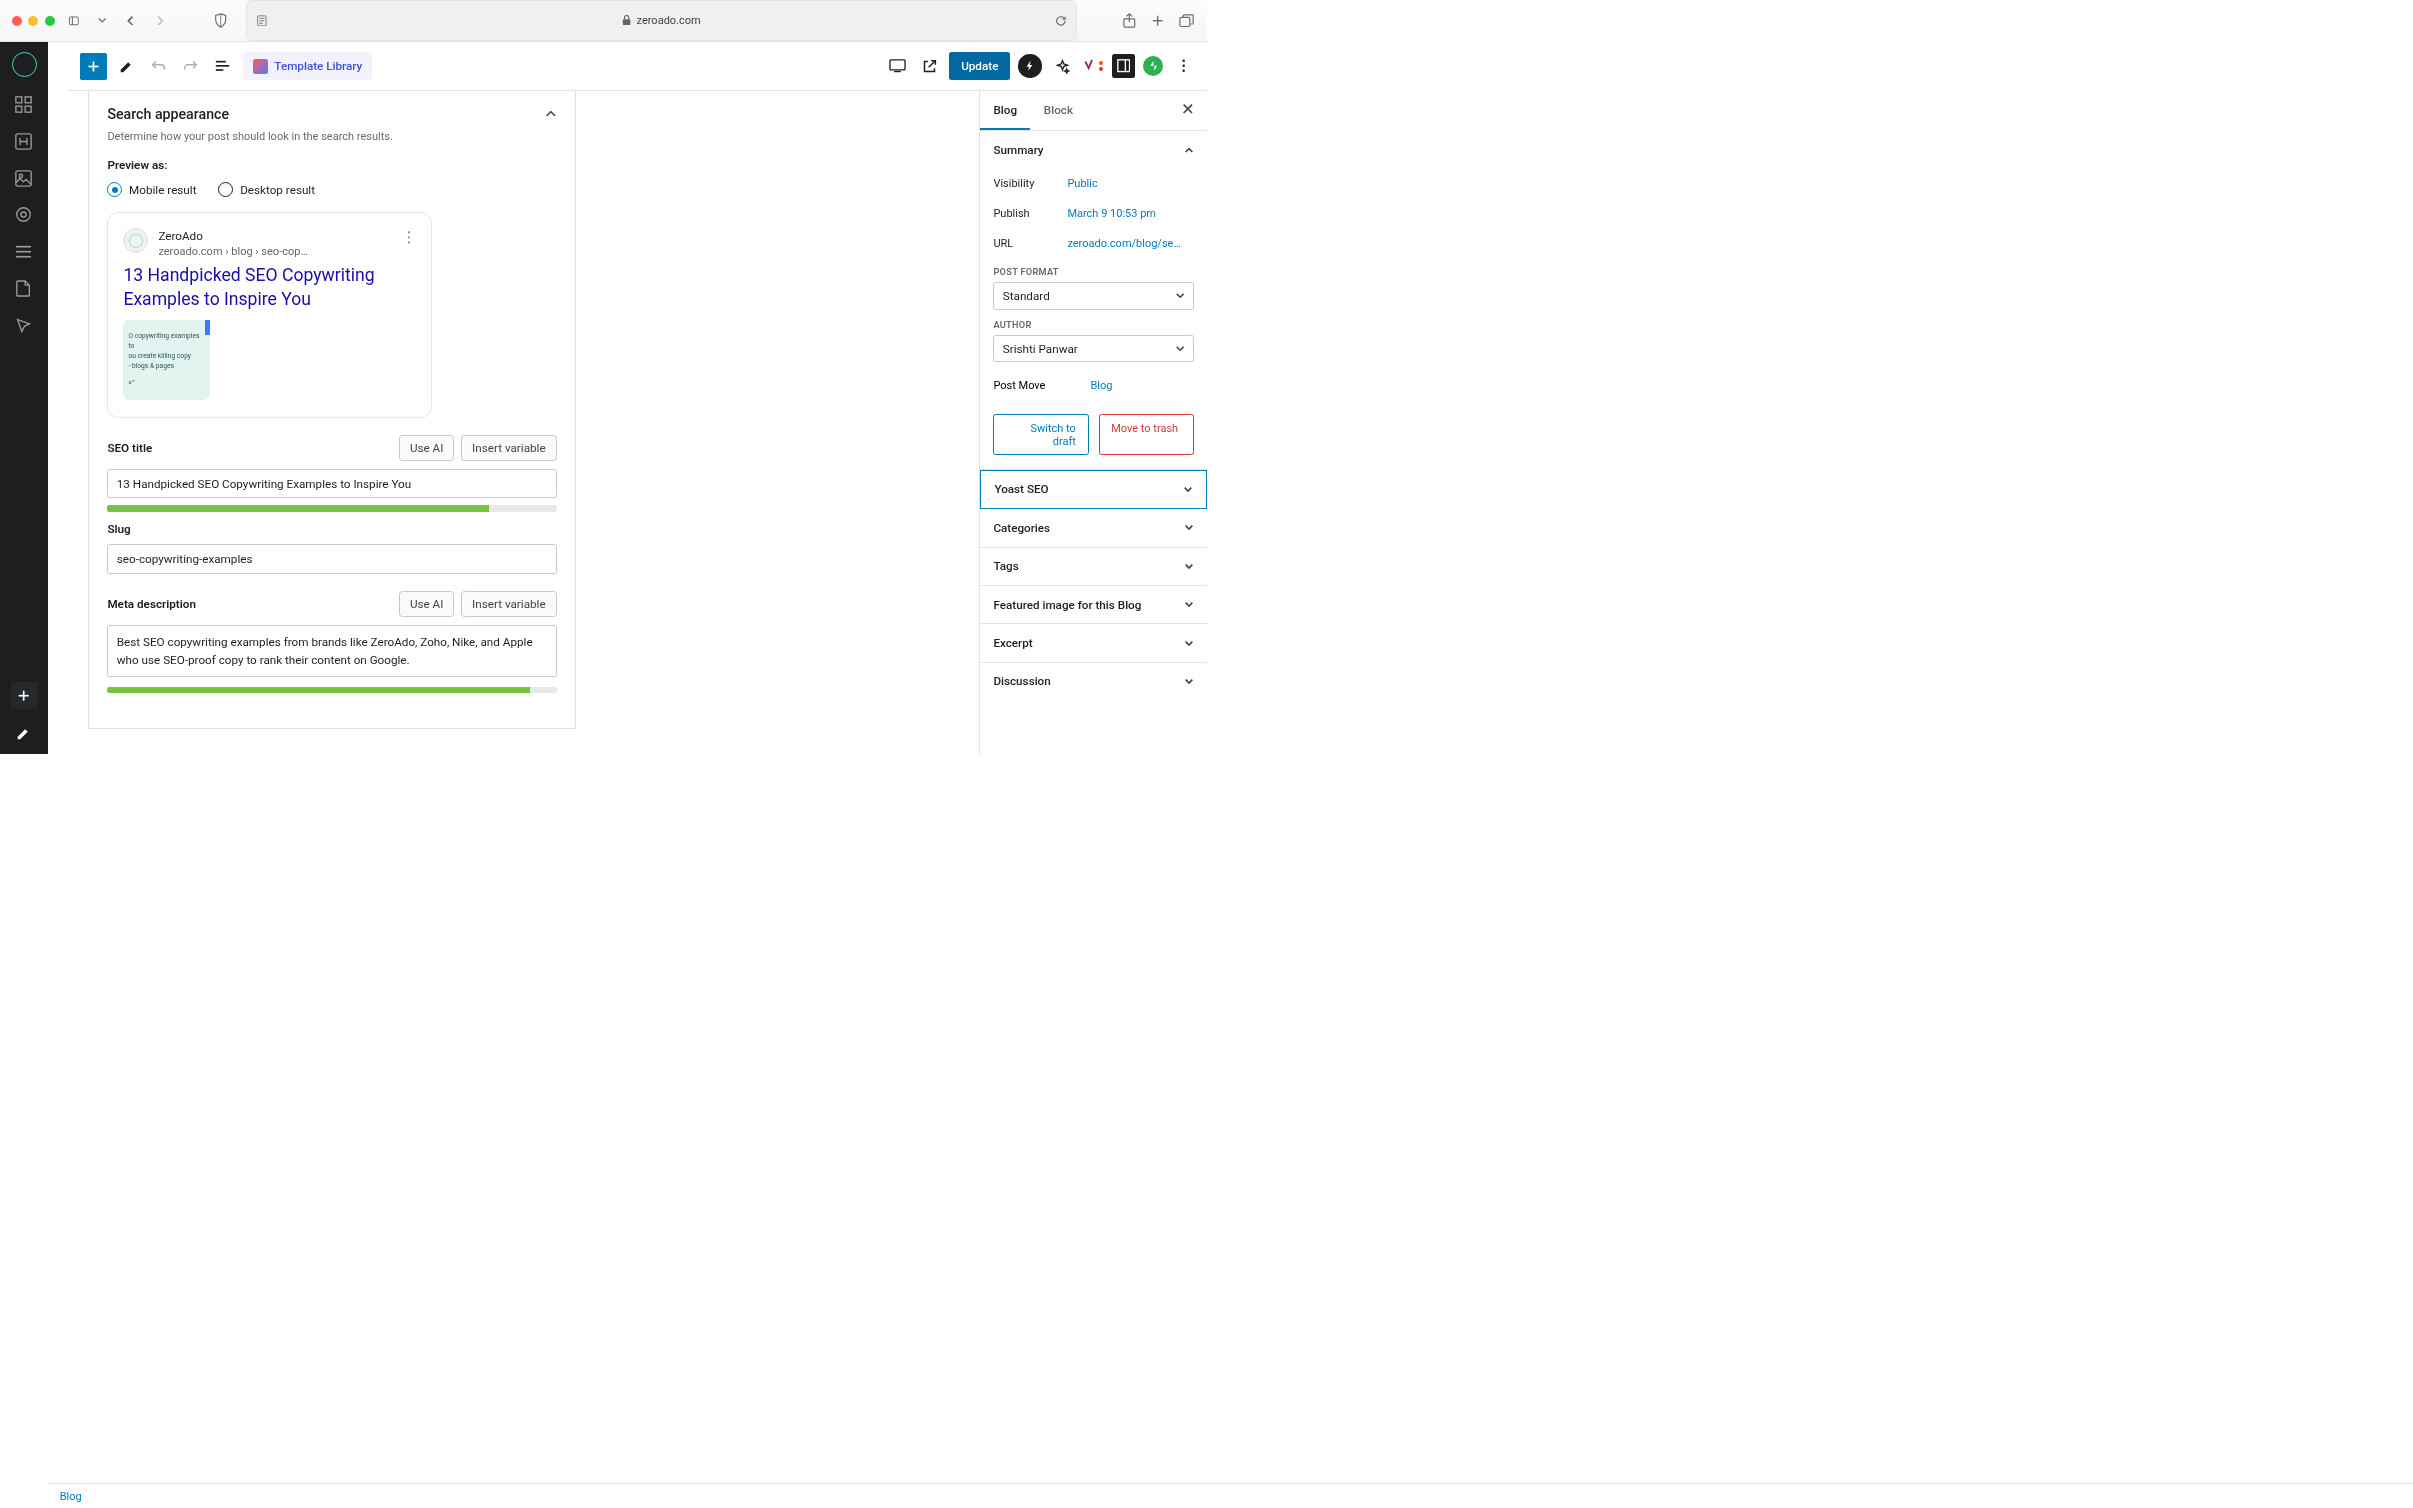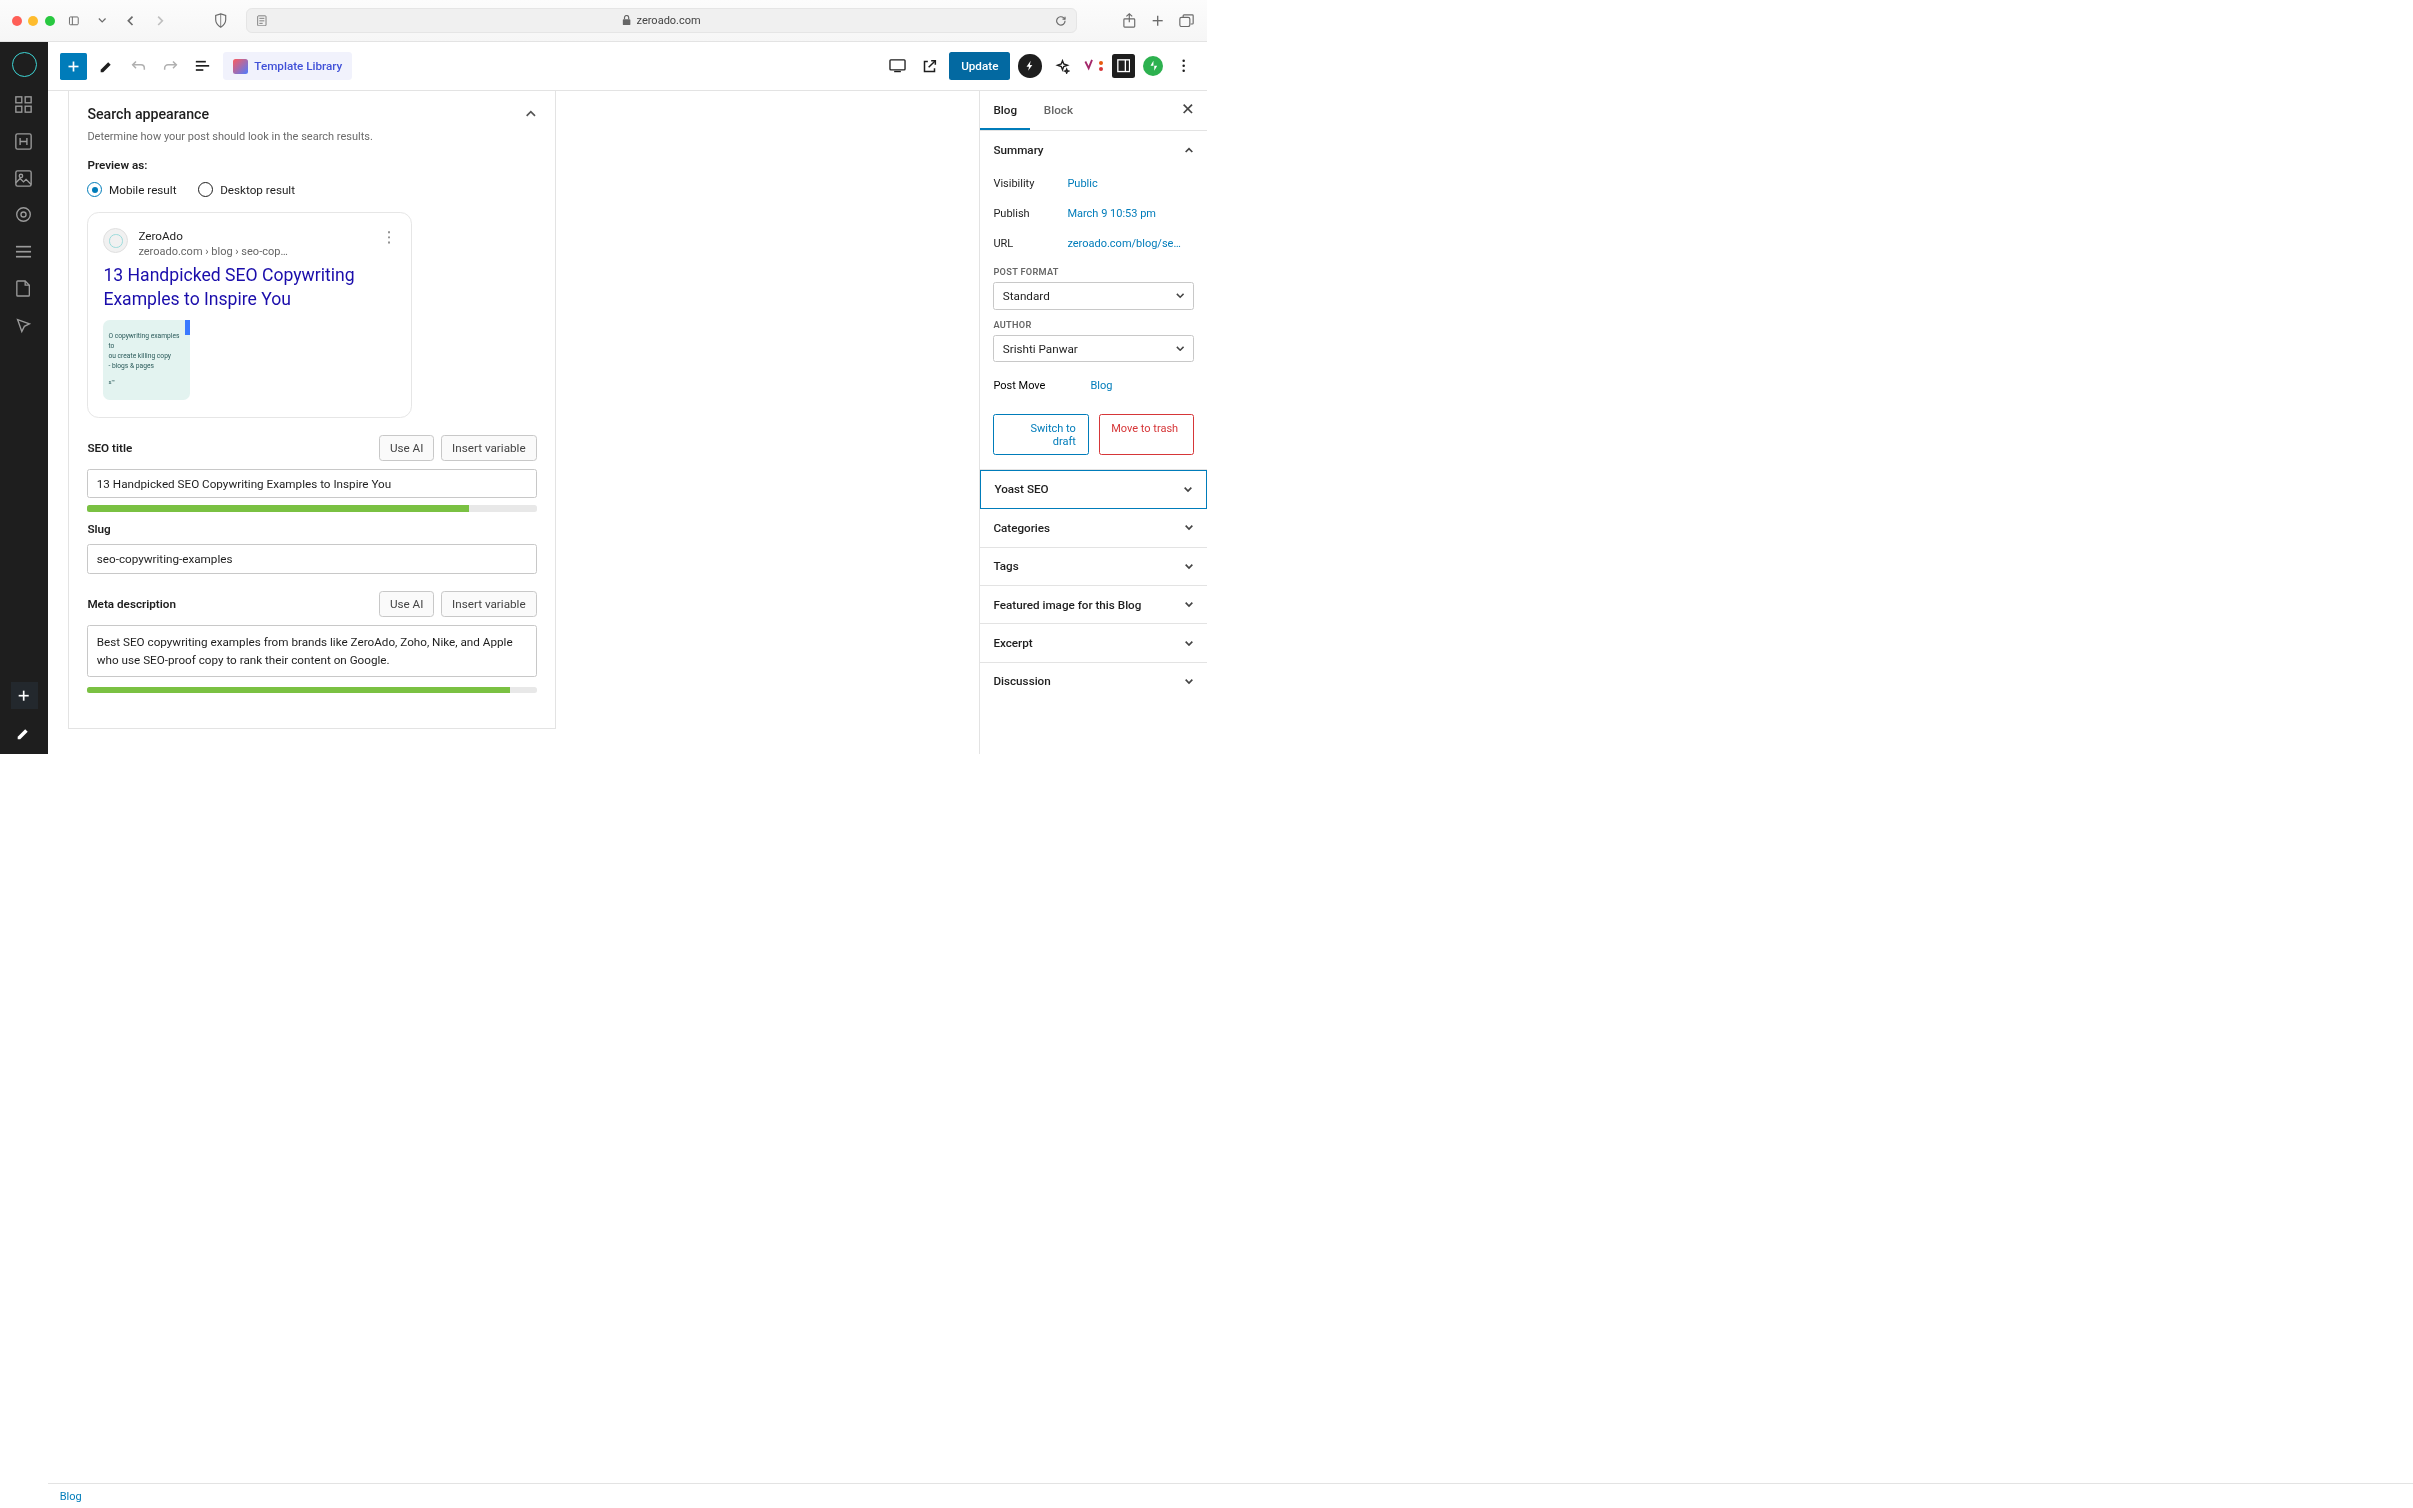--- a/index.html
+++ b/index.html
@@ -8,25 +8,25 @@
 
 .browser-chrome { height: 42px; background: linear-gradient(#fcfcfc,#f6f6f6); border-bottom: 0.8px solid #e3e3e3; display: flex; align-items: center; padding: 0 11.7px; gap: 10px; }
 .traffic-lights { display: flex; gap: 6.7px; }
 .traffic-light { width: 10px; height: 10px; border-radius: 50%; }
 .tl-red { background: #ff5f57; }
 .tl-yellow { background: #febc2e; }
 .tl-green { background: #28c840; }
 .chrome-icon { color: #6b6b6b; width: 17px; height: 17px; display: flex; align-items: center; justify-content: center; }
 .chrome-group { display:flex; gap:11.7px; align-items:center; }
 .addr-bar { flex: 1; margin: 0 34px; display:flex; align-items:center; gap:17px; }
-.addr-center { flex:1; height:25px; background:#f0f0f0; border-radius:5.9px; border:0.8px solid #e5e5e5; display:flex; align-items:center; justify-content:center; gap:5px; color:#444; font-size:11px; }
+.addr-center { flex:1; height:41px; background:#f0f0f0; border-radius:5.9px; border:0.8px solid #e5e5e5; display:flex; align-items:center; justify-content:center; gap:5px; color:#444; font-size:11px; }
 .lock-icon { color:#666; }
 
 
-.wp-root { display:flex; height: calc(100% - 42px); }
+.wp-root { display:flex; height: calc(100% - 42px); gap: 20px; }
 .wp-left-rail { width:48px; background:#1e1e1e; display:flex; flex-direction:column; align-items:center; padding-top:10px; gap:18.4px; position:relative; }
 .wp-logo { width:25px; height:25px; border-radius:50%; border:1.7px solid #3dd4d4; }
 .rail-icon { width:18.4px; height:18.4px; color:#9a9a9a; display:flex; align-items:center; justify-content:center; }
 .rail-bottom { position:absolute; bottom:11.7px; display:flex; flex-direction:column; gap:15px; align-items:center; }
 .rail-add { width:27px; height:27px; background:#23282d; display:flex; align-items:center; justify-content:center; color:#fff; }
 .rail-pencil { color:#fff; }
 
 .wp-main { flex:1; display:flex; flex-direction:column; }
 
 

